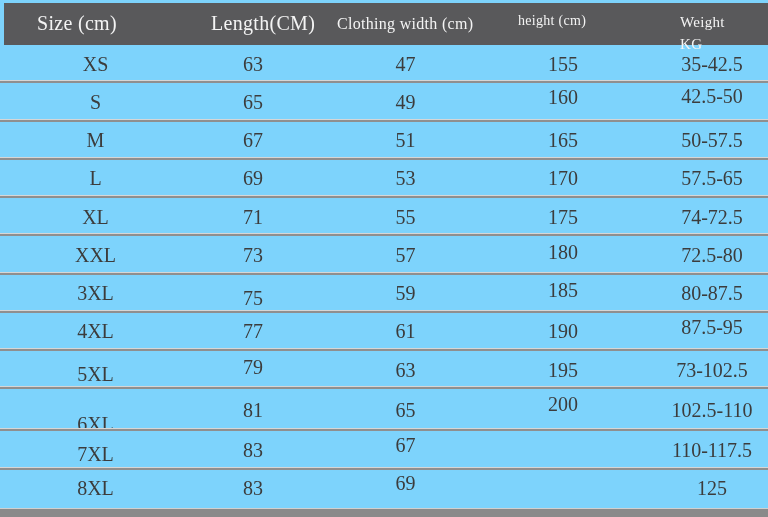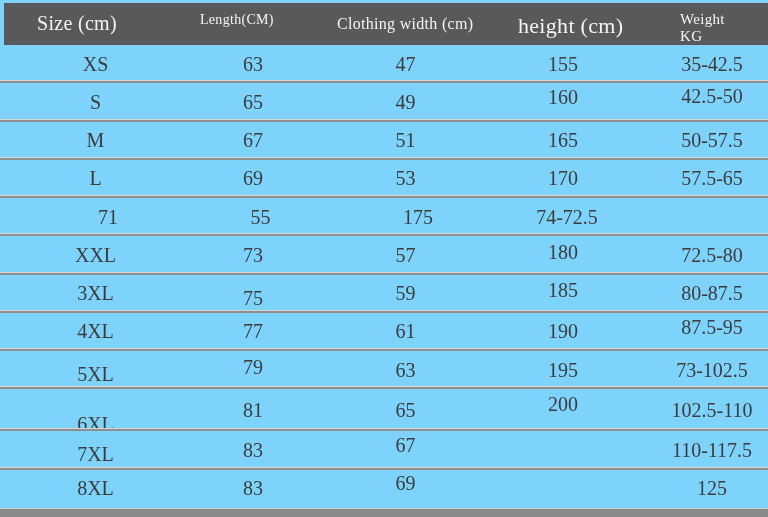--- a/index.html
+++ b/index.html
@@ -19,25 +19,25 @@
     height:42px;
     background:#59595b;
   }
   .hlabel {
     position:absolute;
     color:#f4f4f4;
     white-space:nowrap;
     letter-spacing:0.3px;
   }
   .h-size     { left:33px;  top:9px;  font-size:20px; }
-  .h-length   { left:196px; top:9px;  font-size:14px; }
+  .h-length   { left:207px; top:9px;  font-size:20px; }
   .h-width    { left:333px; top:12px; font-size:16px; }
-  .h-height   { left:514px; top:10px; font-size:22px; }
+  .h-height   { left:514px; top:10px; font-size:14px; }
   .h-weight   { left:676px; top:8px;  font-size:15px;
-                white-space:normal; width:62px; line-height:17px; }
+                white-space:normal; width:62px; line-height:22px; }
 
   
   .tbody {
     position:absolute;
     top:45px; left:0;
     width:768px; height:463px;
     display:flex; flex-direction:column;
   }
   .row {
     position:relative;
@@ -129,20 +129,21 @@
 
   <div class="row">
     <div class="cell c0">L</div>
     <div class="cell c1">69</div>
     <div class="cell c2">53</div>
     <div class="cell c3">170</div>
     <div class="cell c4">57.5-65</div>
   </div>
 
   <div class="row">
+    <div class="cell c0">XL</div>
     <div class="cell c1">71</div>
     <div class="cell c2">55</div>
     <div class="cell c3">175</div>
     <div class="cell c4">74-72.5</div>
   </div>
 
   <div class="row">
     <div class="cell c0">XXL</div>
     <div class="cell c1">73</div>
     <div class="cell c2">57</div>

